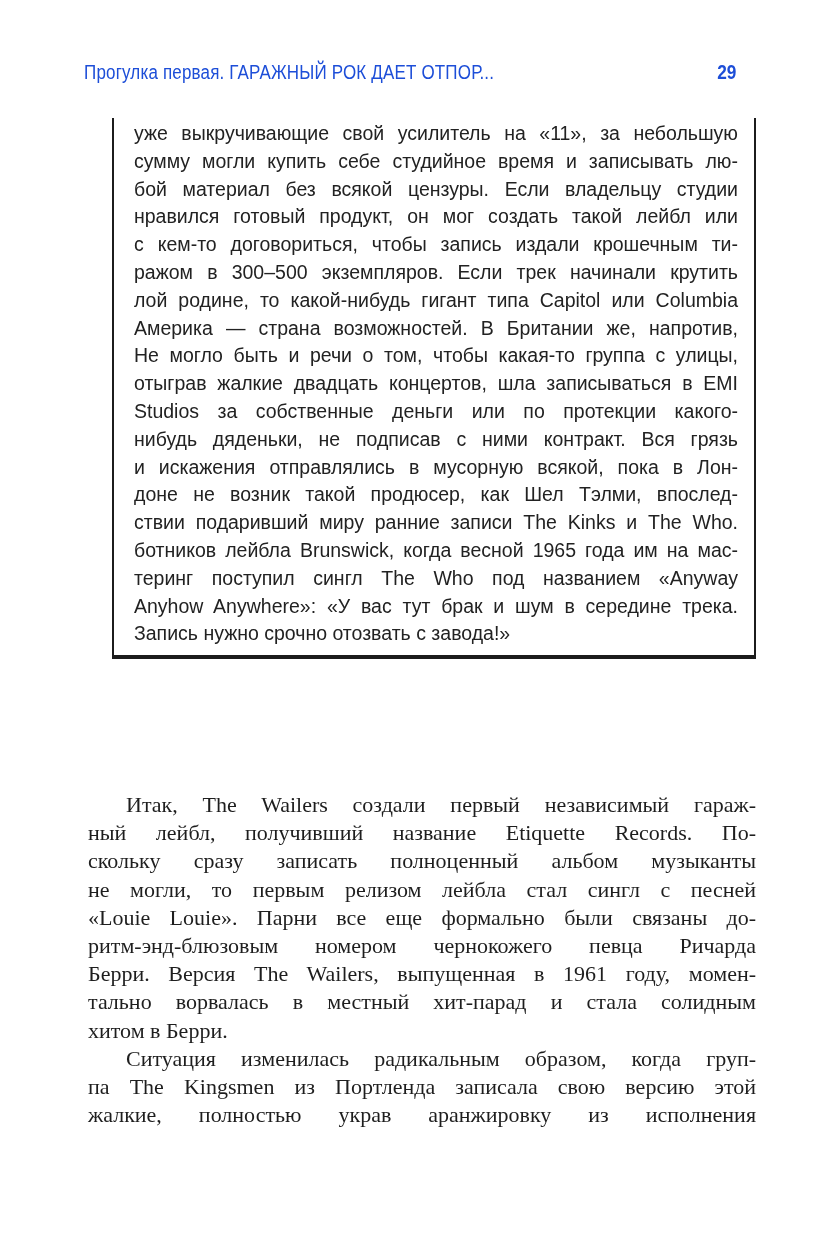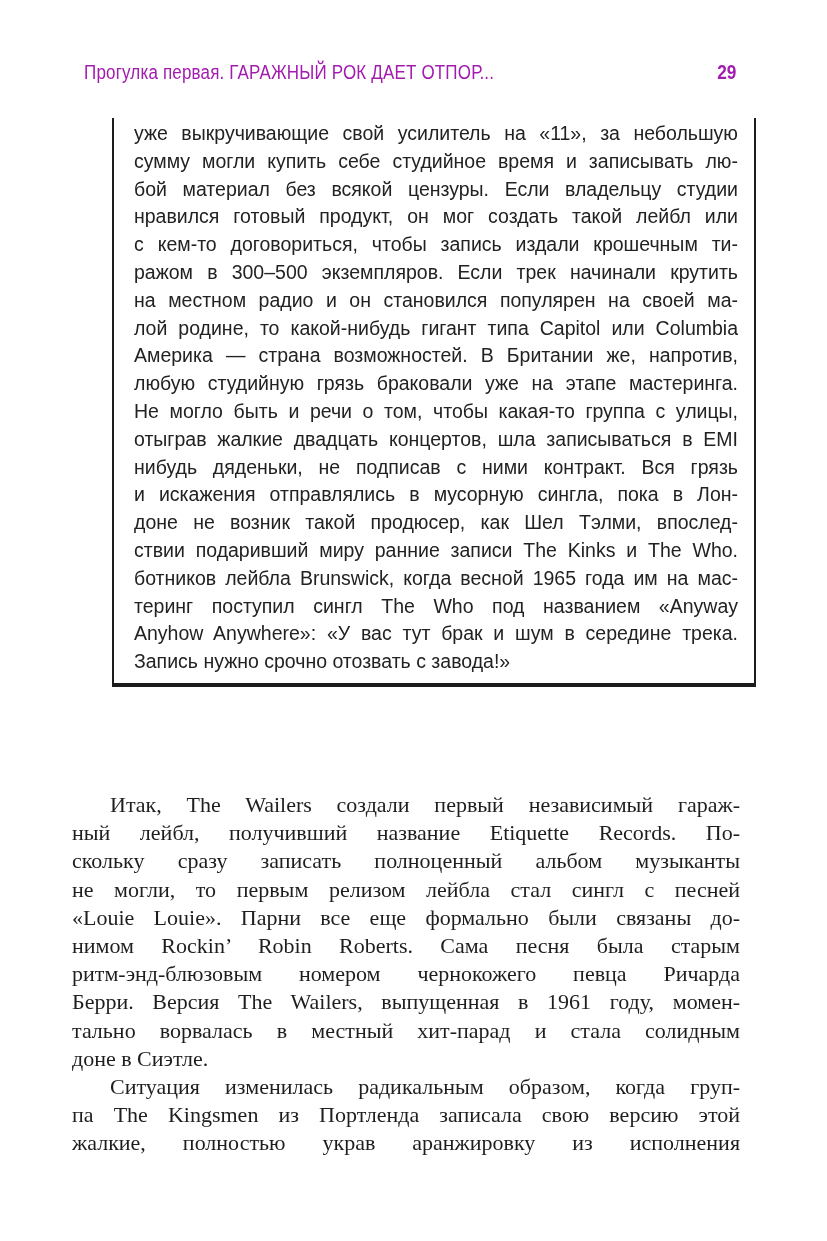--- a/index.html
+++ b/index.html
@@ -18,21 +18,21 @@
   
   .page-header {
     position: absolute;
     top: 60px;
     left: 84px;
     width: 652px;
     display: flex;
     justify-content: space-between;
     align-items: center;
     font-family: "Liberation Sans", sans-serif;
-    color: #a21caf;
+    color: #1d4ed8;
   }
   .header-title {
     font-size: 20px;
     font-weight: 400;
     letter-spacing: 0.2px;
     transform: scaleX(0.85);
     transform-origin: left center;
     white-space: nowrap;
   }
   .page-number {
@@ -62,21 +62,21 @@
   .qline {
     text-align: justify;
     text-align-last: justify;
     white-space: normal;
   }
 
   
   .body-text {
     position: absolute;
     top: 791px;
-    left: 72px;
+    left: 88px;
     width: 668px;
     font-family: "Liberation Serif", serif;
     font-size: 22px;
     line-height: 28.2px;
     color: #1e1e1e;
   }
   .bline {
     text-align: justify;
     text-align-last: justify;
   }
@@ -91,47 +91,45 @@
   <span class="page-number">29</span>
 </div>
 
 <div class="quote-box">
   <div class="qline">уже выкручивающие свой усилитель на «11», за небольшую</div>
   <div class="qline">сумму могли купить себе студийное время и записывать лю-</div>
   <div class="qline">бой материал без всякой цензуры. Если владельцу студии</div>
   <div class="qline">нравился готовый продукт, он мог создать такой лейбл или</div>
   <div class="qline">с кем-то договориться, чтобы запись издали крошечным ти-</div>
   <div class="qline">ражом в 300–500 экземпляров. Если трек начинали крутить</div>
-  <div class="qline">на местном радио и он становился популярен на своей ма-</div>
   <div class="qline">лой родине, то какой-нибудь гигант типа Capitol или Columbia</div>
   <div class="qline">Америка — страна возможностей. В Британии же, напротив,</div>
-  <div class="qline">любую студийную грязь браковали уже на этапе мастеринга.</div>
   <div class="qline">Не могло быть и речи о том, чтобы какая-то группа с улицы,</div>
   <div class="qline">отыграв жалкие двадцать концертов, шла записываться в EMI</div>
+  <div class="qline">Studios за собственные деньги или по протекции какого-</div>
   <div class="qline">нибудь дяденьки, не подписав с ними контракт. Вся грязь</div>
-  <div class="qline">и искажения отправлялись в мусорную сингла, пока в Лон-</div>
+  <div class="qline">и искажения отправлялись в мусорную всякой, пока в Лон-</div>
   <div class="qline">доне не возник такой продюсер, как Шел Тэлми, впослед-</div>
   <div class="qline">ствии подаривший миру ранние записи The Kinks и The Who.</div>
   <div class="qline">ботников лейбла Brunswick, когда весной 1965 года им на мас-</div>
   <div class="qline">теринг поступил сингл The Who под названием «Anyway</div>
   <div class="qline">Anyhow Anywhere»: «У вас тут брак и шум в середине трека.</div>
   <div class="qline no-just">Запись нужно срочно отозвать с завода!»</div>
 </div>
 
 <div class="body-text">
   <div>
     <div class="bline indent">Итак, The Wailers создали первый независимый гараж-</div>
     <div class="bline">ный лейбл, получивший название Etiquette Records. По-</div>
     <div class="bline">скольку сразу записать полноценный альбом музыканты</div>
     <div class="bline">не могли, то первым релизом лейбла стал сингл с песней</div>
     <div class="bline">«Louie Louie». Парни все еще формально были связаны до-</div>
-    <div class="bline">нимом Rockin’ Robin Roberts. Сама песня была старым</div>
     <div class="bline">ритм-энд-блюзовым номером чернокожего певца Ричарда</div>
     <div class="bline">Берри. Версия The Wailers, выпущенная в 1961 году, момен-</div>
     <div class="bline">тально ворвалась в местный хит-парад и стала солидным</div>
-    <div class="bline no-just">доне в Сиэтле.</div>
+    <div class="bline no-just">хитом в Берри.</div>
   </div>
   <div>
     <div class="bline indent">Ситуация изменилась радикальным образом, когда груп-</div>
     <div class="bline">па The Kingsmen из Портленда записала свою версию этой</div>
     <div class="bline">жалкие, полностью украв аранжировку из исполнения</div>
   </div>
 </div>
 
 </body></html>

